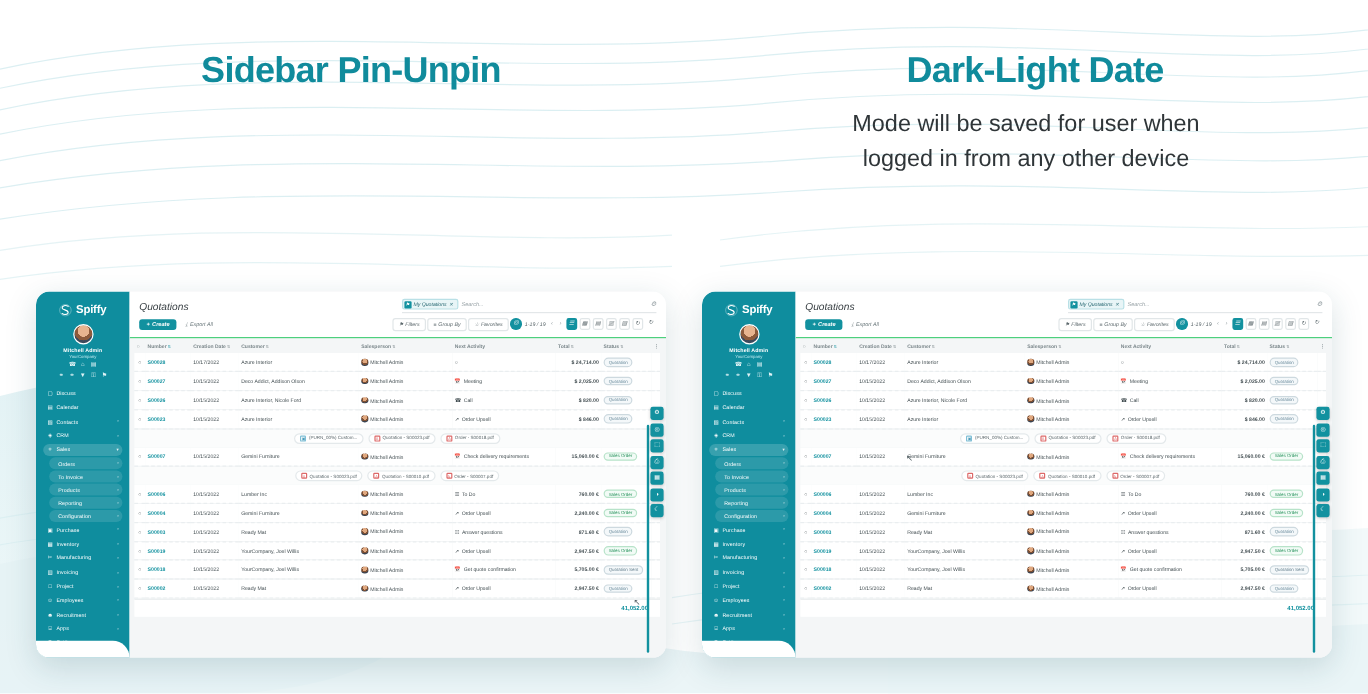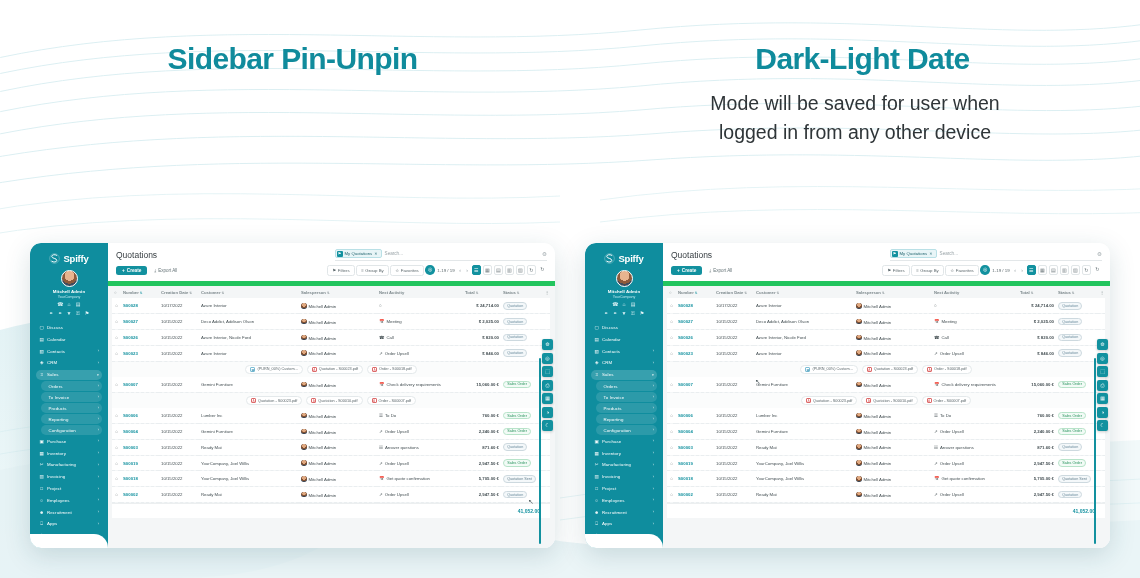--- a/index.html
+++ b/index.html
@@ -163,21 +163,22 @@
     flex: 1;
     background: #f4f6f7;
     display: flex;
     flex-direction: column;
     position: relative;
     overflow: hidden;
   }
   .topbar {
     background: #ffffff;
     padding: 6px 8px 0 8px;
-    border-bottom: 5px solid #22c55e;
+    border-bottom: 1px solid #22c55e;
+    font-style: italic;
   }
   .tb-row1 {
     display: flex;
     align-items: center;
   }
   .view-title {
     font-size: 8.5px;
     color: #3a4145;
     font-weight: 500;
     flex: 0 0 auto;

